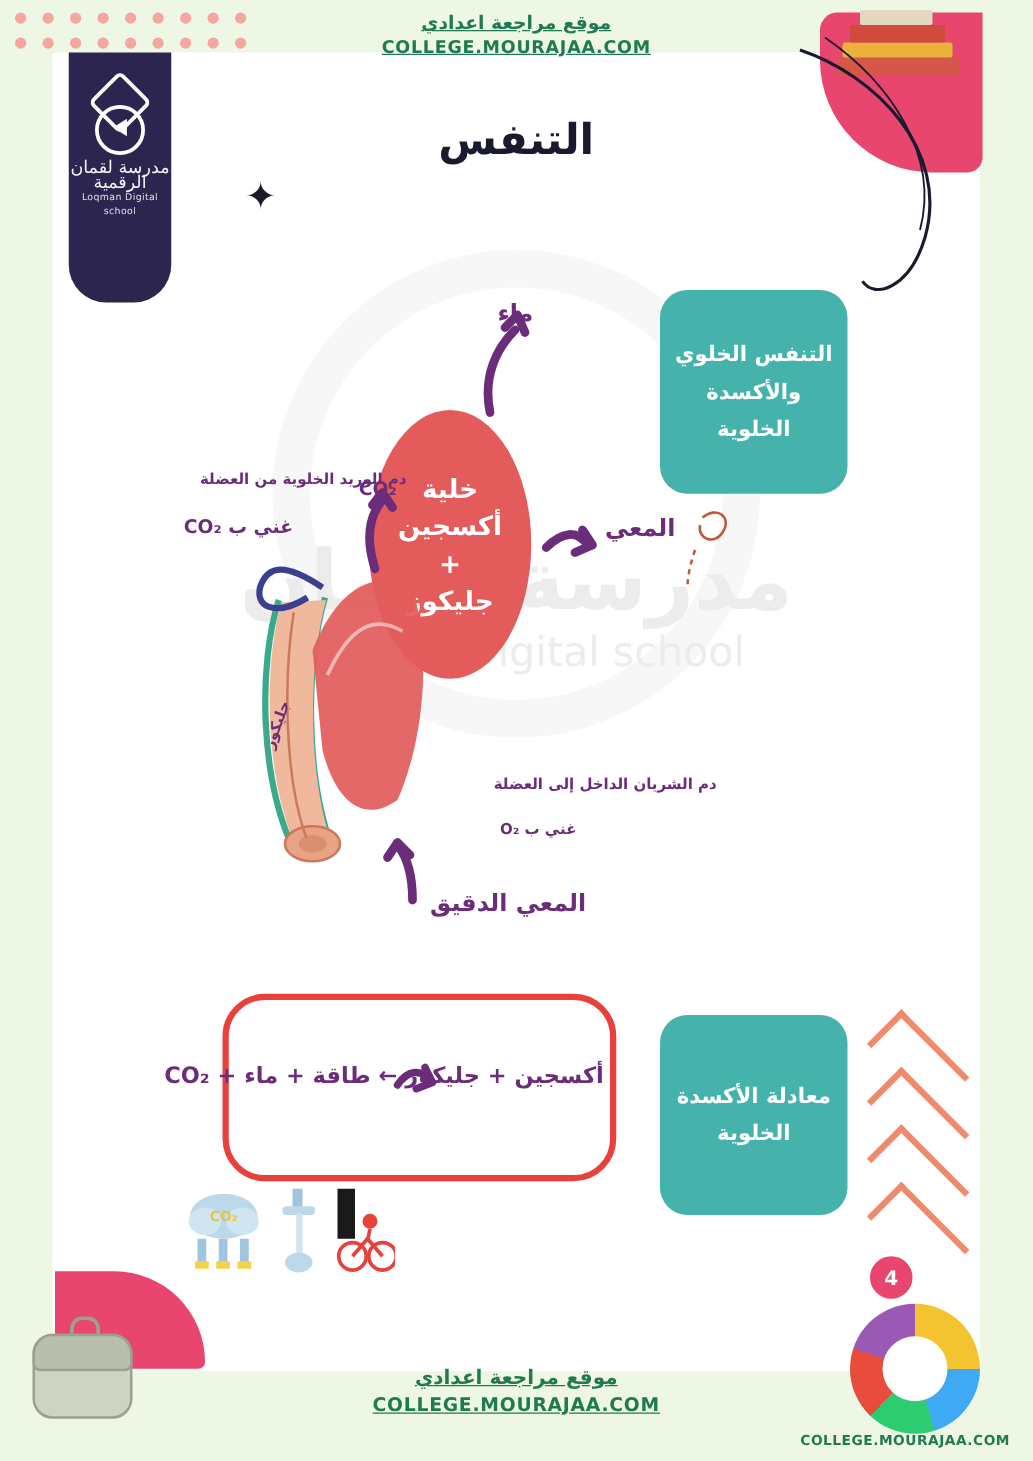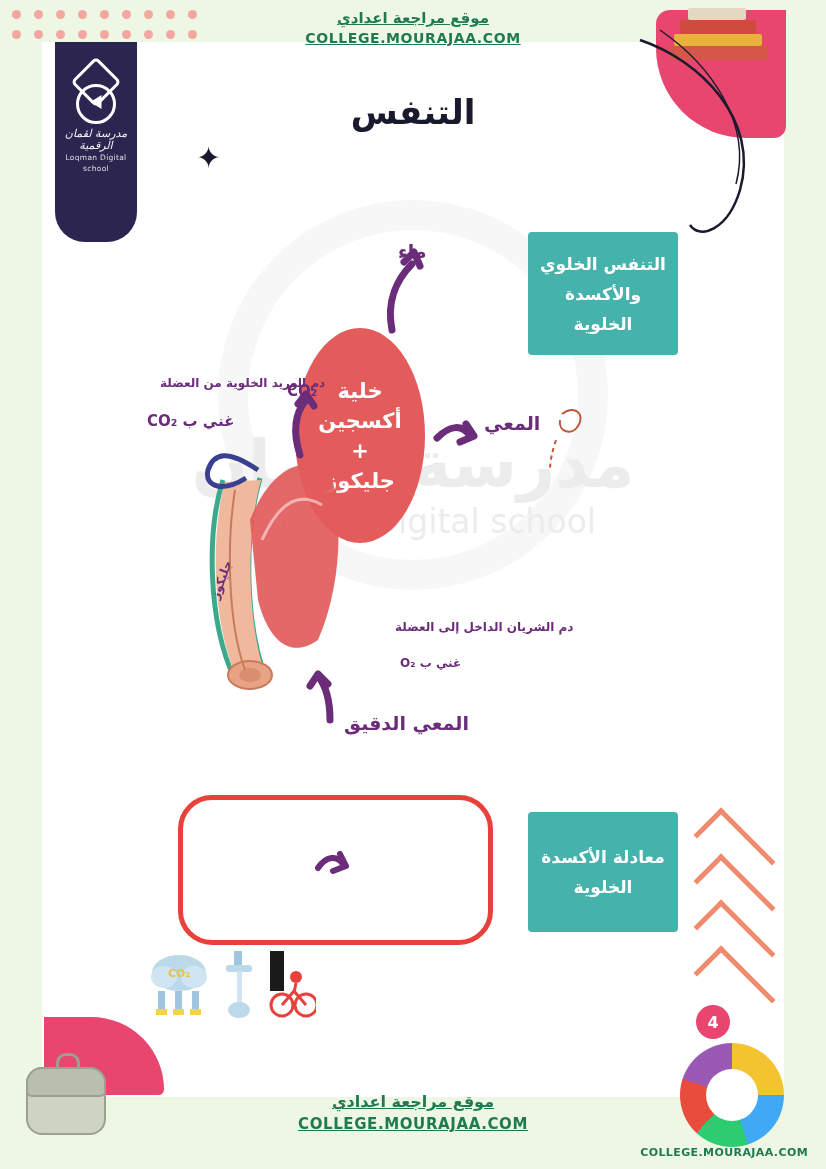--- a/index.html
+++ b/index.html
@@ -69,44 +69,44 @@
   }
   .logo-ribbon .mark:after{
     content:"";position:absolute;left:50%;top:20px;transform:translateX(-50%);
     width:34px;height:34px;border:3px solid #fff;border-radius:50%;
   }
   .logo-ribbon .play{
     position:absolute;left:50%;top:31px;transform:translateX(-50%);
     width:0;height:0;border-top:7px solid transparent;border-bottom:7px solid transparent;
     border-right:11px solid #fff;
   }
-  .logo-ribbon .t1{font-size:11px;line-height:12px;opacity:.95;font-style:italic;}
+  .logo-ribbon .t1{font-size:14px;line-height:12px;opacity:.95;}
   .logo-ribbon .t2{font-size:7.5px;line-height:11px;opacity:.85;letter-spacing:.3px;}
   
   .watermark{
     position:absolute;left:0;right:0;top:430px;text-align:center;
     color:#ececec;pointer-events:none;user-select:none;
   }
   .watermark .wm-ar{font-size:66px;font-weight:bold;line-height:70px;}
   .watermark .wm-en{font-size:33px;line-height:44px;}
   .wm-circle{
     position:absolute;left:50%;top:200px;transform:translateX(-50%);
     width:330px;height:330px;border-radius:50%;
     border:30px solid #f7f7f7;
   }
   
   .doc-title{
     position:absolute;top:92px;left:0;right:0;text-align:center;
     font-size:34px;font-weight:bold;color:#1a1a2e;z-index:20;
   }
   
   .teal-box{
-    position:absolute;background:#45b3ac;border-radius:4px;color:#fff;
+    position:absolute;background:#45b3ac;border-radius:22px;color:#fff;
     display:flex;align-items:center;justify-content:center;text-align:center;
-    font-weight:bold;line-height:30px;font-size:17px;padding:4px 10px;z-index:22;
+    font-weight:bold;line-height:30px;font-size:17px;padding:24px 10px;z-index:22;
   }
   #box-cell{left:528px;top:232px;width:130px;height:115px;}
   #box-eq{left:528px;top:812px;width:130px;height:112px;}
   
   .peach-box{
     position:absolute;left:500px;top:472px;width:92px;height:92px;
     background:#fcd9c0;border-radius:18px;color:#d24b36;font-size:11.5px;
     line-height:17px;text-align:center;display:flex;align-items:center;justify-content:center;
     padding:6px;font-weight:bold;z-index:22;
   }
@@ -290,20 +290,21 @@
   <div class="hw big" style="left:484px;top:412px">المعي</div>
   <div class="hw med" style="left:287px;top:382px">CO₂</div>
   <div class="hw med" style="left:147px;top:412px">غني ب CO₂</div>
   <div class="hw small" style="left:160px;top:376px">دم الوريد الخلوية من العضلة</div>
   <div class="hw small" style="left:395px;top:620px">دم الشريان الداخل إلى العضلة</div>
   <div class="hw small" style="left:400px;top:656px">غني ب O₂</div>
   <div class="hw small" style="left:208px;top:596px;transform:rotate(-70deg);transform-origin:left top">جليكوز</div>
   <div class="hw big" style="left:344px;top:712px">المعي الدقيق</div>
 
   <div class="red-eq"></div>
+  <div class="eq-text">أكسجين + جليكوز ← طاقة + ماء + CO₂</div>
 
   <div class="icon-cloud">
     <svg viewBox="0 0 62 70" width="62" height="70">
       <ellipse cx="31" cy="24" rx="27" ry="18" fill="#bcd9ea"></ellipse>
       <ellipse cx="16" cy="28" rx="13" ry="11" fill="#cfe6f2"></ellipse>
       <ellipse cx="46" cy="28" rx="13" ry="11" fill="#cfe6f2"></ellipse>
       <text x="31" y="28" font-size="11" fill="#e8c24a" text-anchor="middle" font-weight="bold">CO₂</text>
       <rect x="10" y="42" width="7" height="20" fill="#9fc6de"></rect>
       <rect x="27" y="42" width="7" height="20" fill="#9fc6de"></rect>
       <rect x="44" y="42" width="7" height="20" fill="#9fc6de"></rect>

